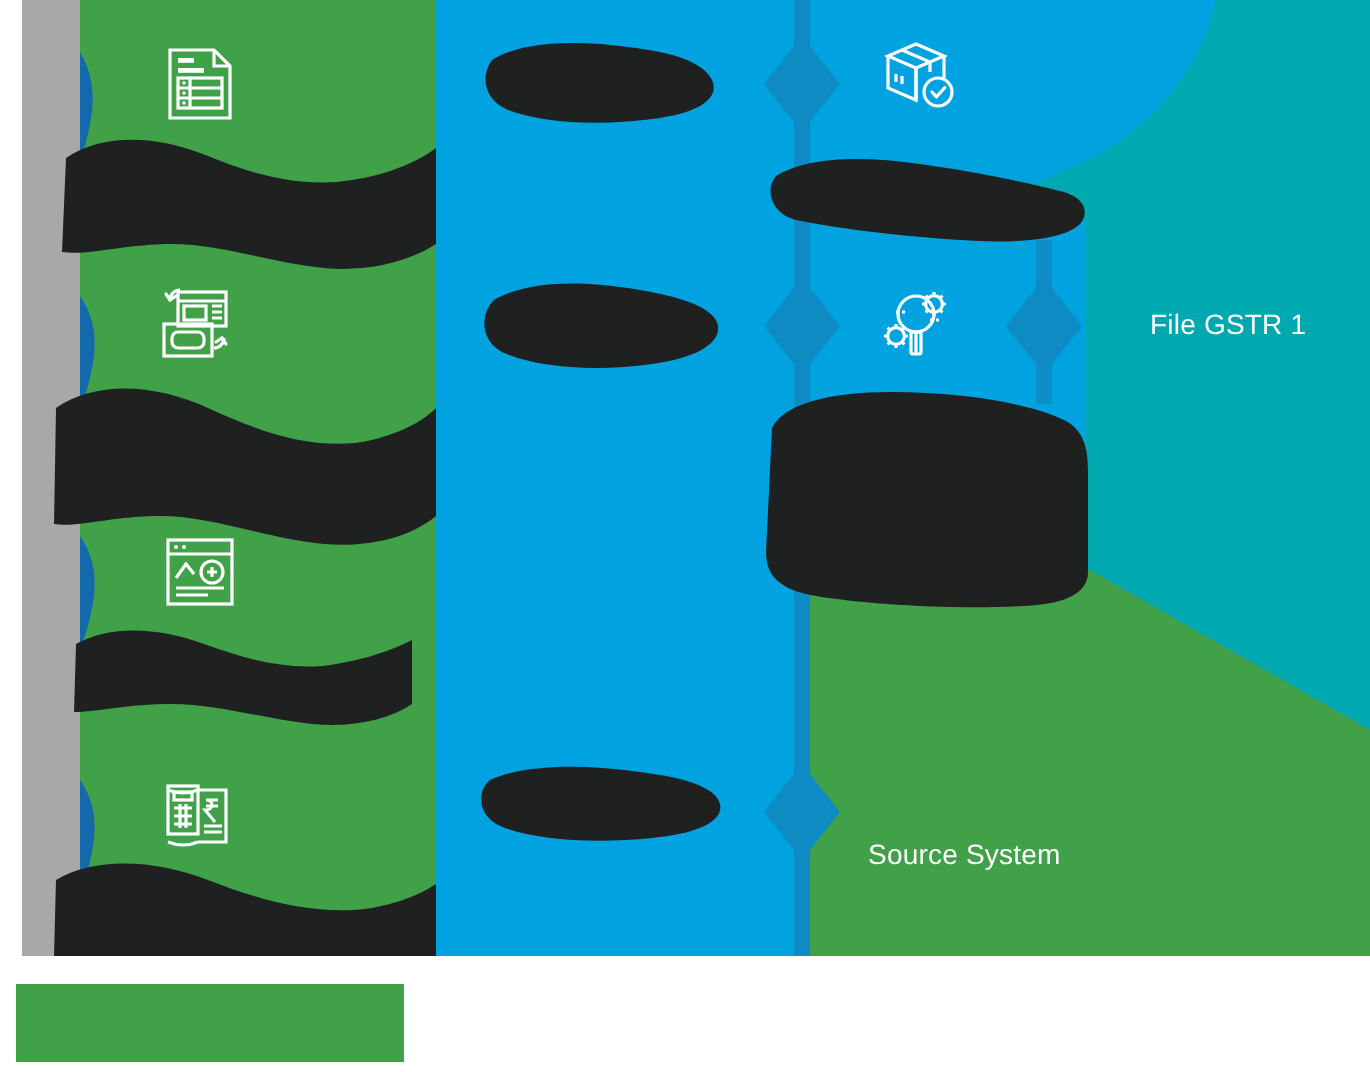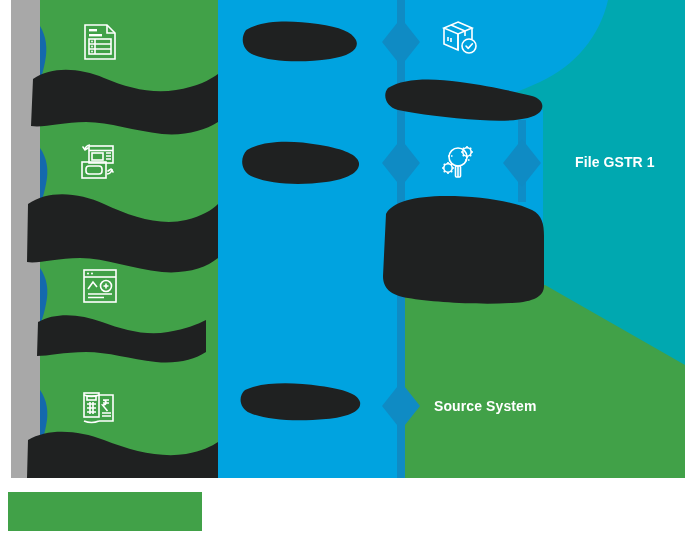--- a/index.html
+++ b/index.html
@@ -29,29 +29,29 @@
     top: 0;
     width: 685px;
     height: 536px;
     display: block;
   }
 
   
   .label {
     position: absolute;
     color: #ffffff;
-    font-weight: bold;
+    font-weight: normal;
     font-size: 14px;
     font-family: "Liberation Sans", sans-serif;
     white-space: nowrap;
     letter-spacing: 0.1px;
     line-height: 1;
   }
   #label-file-gstr1 { left: 575px; top: 155px; }
-  #label-source-system { left: 434px; top: 399px; }
+  #label-source-system { left: 434px; top: 420px; }
 
   
   .icon-box {
     position: absolute;
     width: 44px;
     height: 44px;
   }
   .icon-box svg { display: block; width: 44px; height: 44px; }
 
   #icon-invoice-doc   { left: 78px;  top: 20px;  }

